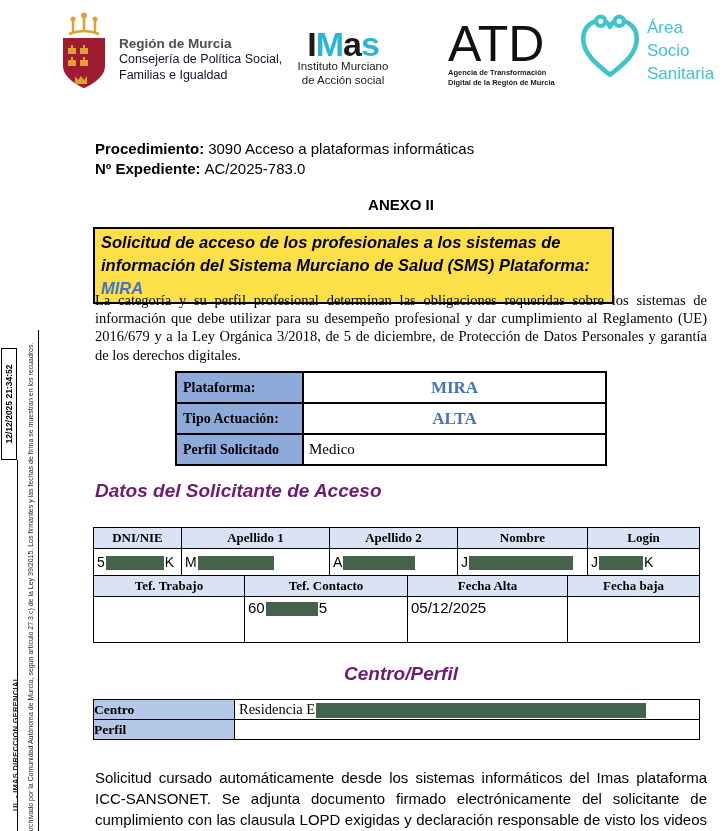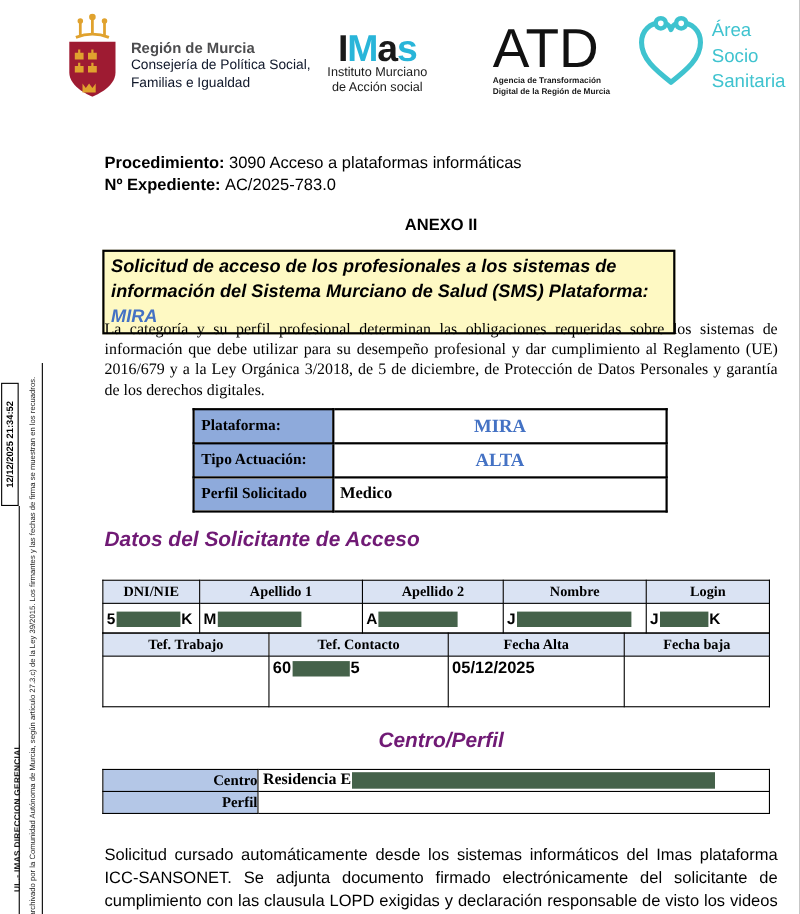--- a/index.html
+++ b/index.html
@@ -47,51 +47,51 @@
   .logo-area { left:577px; top:14px; display:flex; align-items:center; }
   .area-text { margin-left:4px; font-size:17px; color:#3fc3cf; line-height:23px; }
 
   
   .meta { position:absolute; left:95px; top:139px; width:612px; font-size:15px; line-height:19.5px; }
   .meta b { font-weight:bold; }
   .meta .val { margin-left:4px; }
   .anexo { position:absolute; left:95px; top:196px; width:612px; text-align:center; font-size:15px; font-weight:bold; }
   .title-box {
     position:absolute; left:93px; top:227px; width:521px; min-height:52px;
-    background:#fef9c3; border:2px solid #000; padding:2px 6px;
+    background:#fde047; border:2px solid #000; padding:2px 6px;
     font-size:16.5px; font-weight:bold; font-style:italic; line-height:23px;
   }
   .title-box .hl { color:#4472c4; }
   .intro {
     position:absolute; left:95px; top:291px; width:612px;
     font-family:"Liberation Serif", serif; font-size:14.5px; line-height:18.2px; text-align:justify;
   }
   .sec-heading { position:absolute; font-size:19px; font-weight:bold; font-style:italic; color:#701a75; }
   .h-datos { left:95px; top:480px; }
   .h-centro { left:95px; top:663px; width:612px; text-align:center; }
 
   
   table { border-collapse:collapse; table-layout:fixed; }
-  td { border:1px solid #000; overflow:hidden;font-weight:bold; }
+  td { border:1px solid #000; overflow:hidden; }
 
   .t1 { position:absolute; left:175px; top:371px; width:430px; }
   .t1 td { border:2px solid #000; height:31px; }
   .t1 .lbl { background:#8eaadb; font-family:"Liberation Serif", serif; font-weight:bold; font-size:14px; padding-left:6px; }
   .t1 .valhl { text-align:center; font-family:"Liberation Serif", serif; font-weight:bold; font-size:17px; color:#4472c4; }
   .t1 .valplain { font-family:"Liberation Serif", serif; font-size:15px; padding-left:5px; }
 
   .t2 { position:absolute; left:93px; width:606px; }
   .t2a { top:527px; } .t2b { top:575px;padding-left:21px; }
   .t2 .hd { background:#dae3f3; font-family:"Liberation Serif", serif; font-weight:bold; font-size:13px; text-align:center; height:21px; }
   .t2a .vrow td { height:27px; font-size:14px; padding-left:3px; }
   .t2b .vrow td { height:46px; font-size:15px; padding-left:3px; vertical-align:top; padding-top:2px; }
 
   .t3 { position:absolute; left:93px; top:699px; width:606px; }
   .t3 td { height:20px; }
-  .t3 .lbl { background:#b4c7e7; font-family:"Liberation Serif", serif; font-weight:bold; font-size:13.5px; text-align:right; }
+  .t3 .lbl { background:#b4c7e7; font-family:"Liberation Serif", serif; font-weight:bold; font-size:13.5px; text-align:left; }
   .t3 .val { font-family:"Liberation Serif", serif; font-size:14.5px; padding-left:4px; }
 
   .rd { display:inline-block; background:#45624a; height:14px; vertical-align:middle; margin:0 1px; }
   .rd58{width:58px;} .rd76{width:76px;} .rd72{width:72px;} .rd104{width:104px;}
   .rd44{width:44px;} .rd52{width:52px;} .rd330{width:330px; height:15px;}
 
   .closing {
     position:absolute; left:95px; top:767px; width:612px;
     font-size:15px; line-height:21px; text-align:justify;
   }

